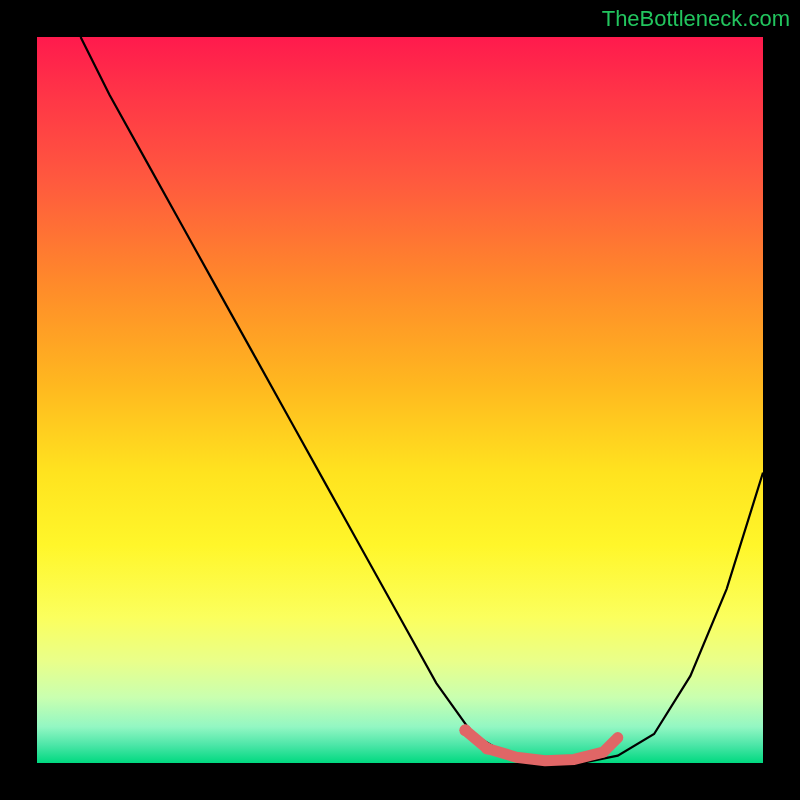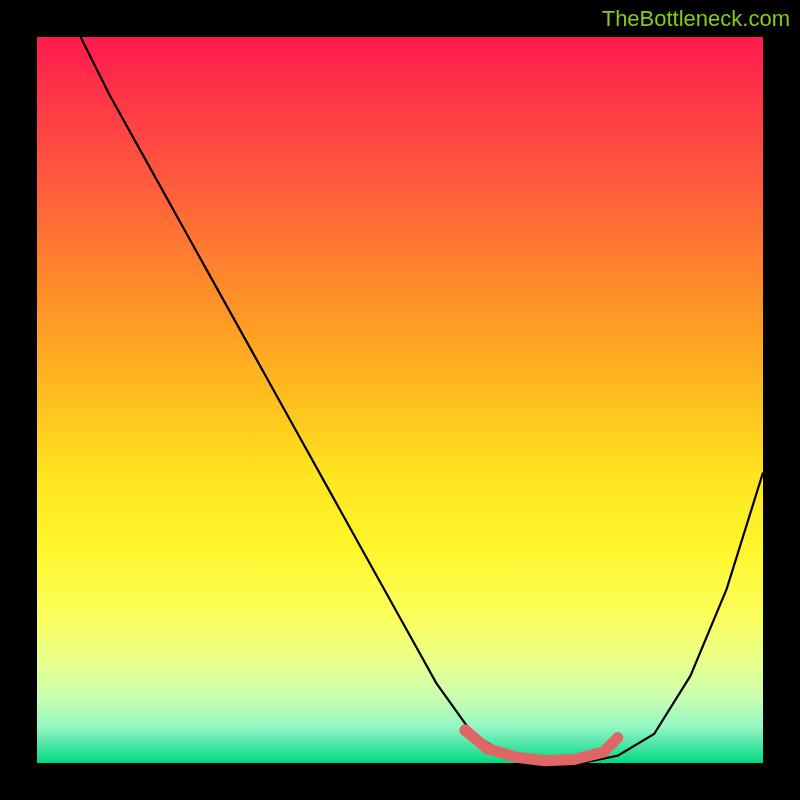--- a/index.html
+++ b/index.html
@@ -8,21 +8,21 @@
     width: 800px;
     height: 800px;
     background: #000;
     position: relative;
     font-family: Arial, sans-serif;
   }
   .watermark {
     position: absolute;
     top: 6px;
     right: 10px;
-    color: #84cc16;
+    color: #22c55e;
     font-size: 22px;
     z-index: 10;
   }
   .plot-area {
     position: absolute;
     left: 37px;
     top: 37px;
     width: 726px;
     height: 726px;
     background: linear-gradient(to bottom,

